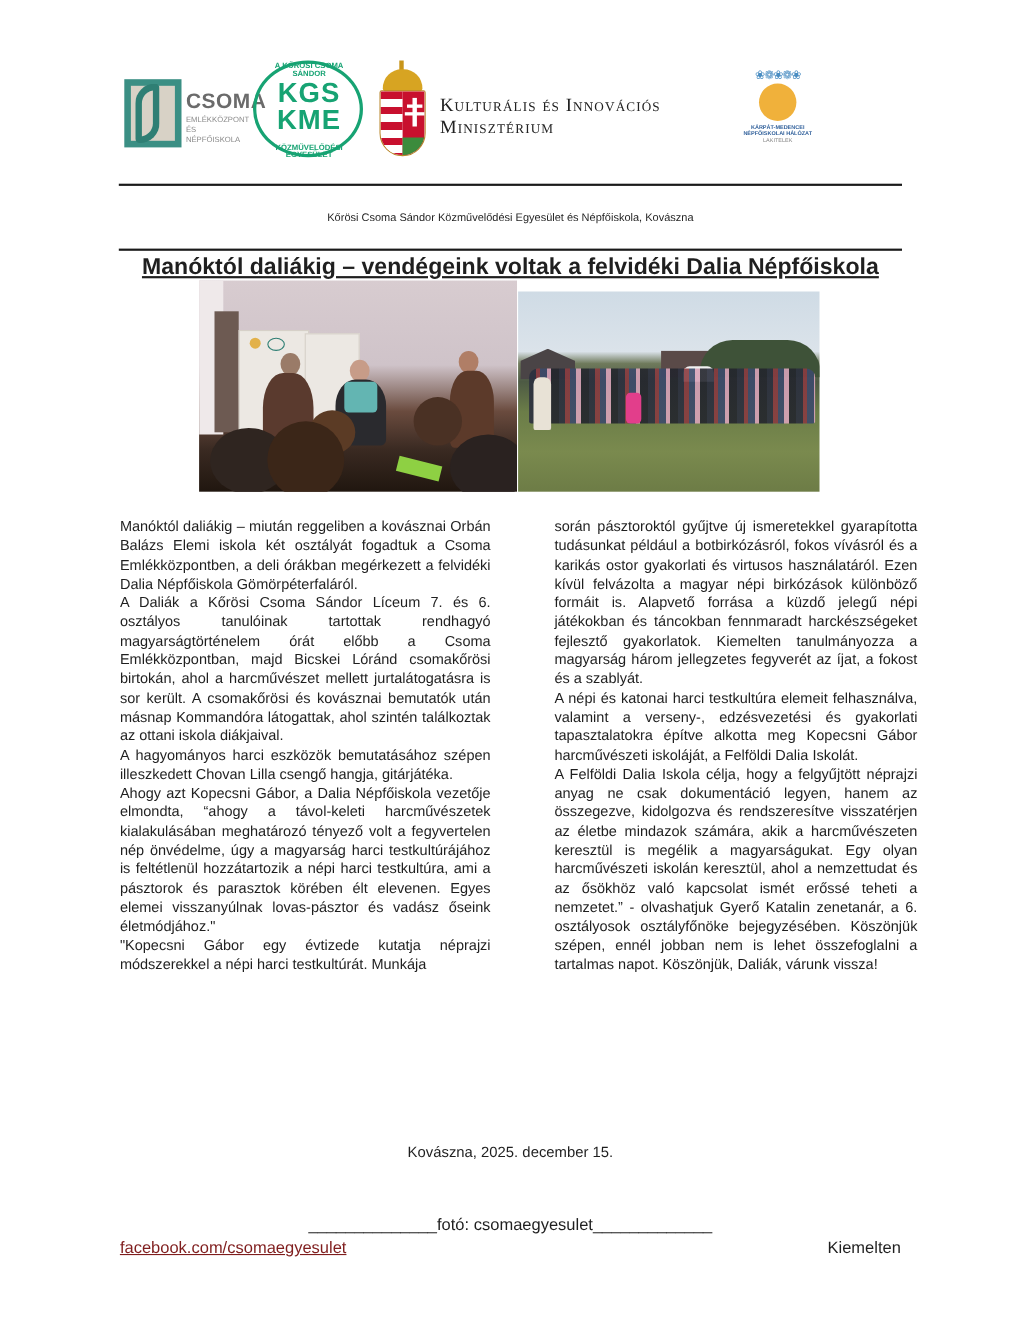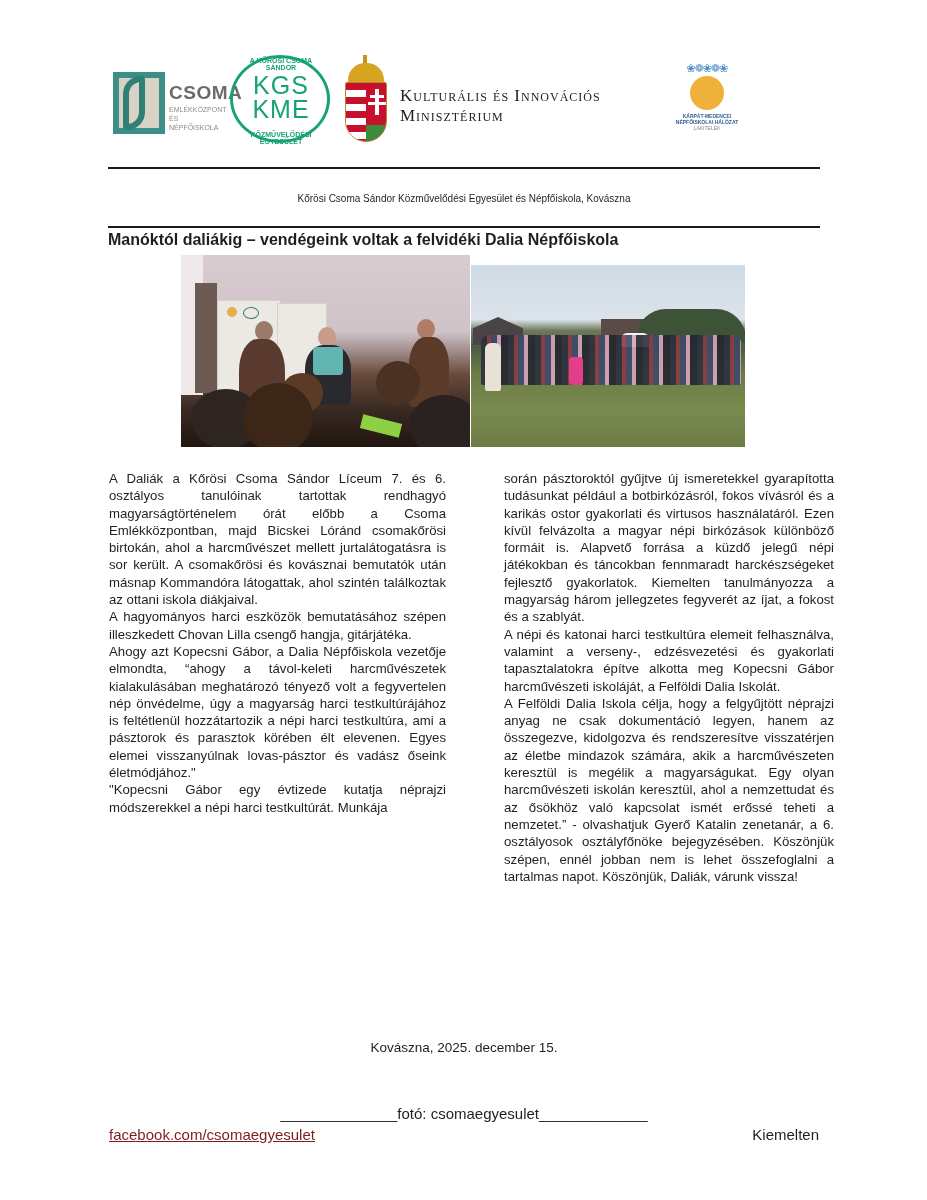--- a/index.html
+++ b/index.html
@@ -9,21 +9,21 @@
   
   .logo-csoma { left:113px; top:72px; width:110px; height:62px;padding-left:12px; }
   .csoma-mark { position:absolute; left:0; top:0; width:52px; height:62px; background:#3b8f84; }
   .csoma-mark .inner { position:absolute; left:6px; top:6px; width:40px; height:50px; background:#d8d2c6; }
   .csoma-mark .s { position:absolute; left:10px; top:4px; width:22px; height:54px; border:6px solid #2f7f74; border-radius:18px 4px 18px 4px; box-sizing:border-box; }
   .csoma-word { position:absolute; left:56px; top:10px; font-size:19px; font-weight:bold; color:#6b6b6b; letter-spacing:0.5px; }
   .csoma-sub { position:absolute; left:56px; top:33px; font-size:7px; color:#8b8b8b; line-height:9px; }
 
   .logo-kgs { left:230px; top:55px; width:102px; height:90px; }
   .kgs-ring { position:absolute; left:0; top:0; width:100px; height:88px; border-radius:50%; border:3px solid #17a373; box-sizing:border-box; }
-  .kgs-text { position:absolute; left:18px; top:18px; width:66px; text-align:center; font-size:25px; font-weight:normal; line-height:24px; color:#17a373; letter-spacing:1px; }
+  .kgs-text { position:absolute; left:18px; top:18px; width:66px; text-align:center; font-size:25px; font-weight:bold; line-height:24px; color:#17a373; letter-spacing:1px; }
   .kgs-arc { position:absolute; left:4px; top:2px; width:94px; text-align:center; font-size:7px; font-weight:bold; color:#17a373; }
   .kgs-arc2 { position:absolute; left:4px; top:76px; width:94px; text-align:center; font-size:7px; font-weight:bold; color:#17a373; }
 
   .logo-coat { left:343px; top:55px; width:45px; height:90px; }
   .crown { position:absolute; left:5px; top:8px; width:36px; height:20px; background:#d7a422; border-radius:18px 18px 3px 3px; }
   .cross-top { position:absolute; left:20px; top:0; width:4px; height:10px; background:#c8951a; }
   .shield { position:absolute; left:2px; top:27px; width:42px; height:60px; border-radius:2px 2px 21px 21px; overflow:hidden; border:1px solid #b8862a; box-sizing:border-box; }
   .shield .left { position:absolute; left:0; top:0; width:50%; height:100%; background:repeating-linear-gradient(#c8102e 0 7px,#ffffff 7px 14px); }
   .shield .right { position:absolute; right:0; top:0; width:50%; height:100%; background:#c8102e; }
   .shield .dcross-v { position:absolute; left:29px; top:6px; width:4px; height:26px; background:#fff; }
@@ -34,21 +34,21 @@
   .ministry { left:400px; top:86px; font-family:"Liberation Serif", "DejaVu Serif", serif; font-size:17px; line-height:20px; color:#222; letter-spacing:1px; font-variant:small-caps; }
 
   .logo-karpat { left:668px; top:62px; width:78px; height:80px; text-align:center; }
   .karpat-swirl { position:absolute; left:10px; top:0; width:58px; height:14px; color:#4a8dc2; font-size:11px; letter-spacing:-1px; }
   .karpat-sun { position:absolute; left:22px; top:14px; width:34px; height:34px; border-radius:50%; background:#f0b13b; }
   .karpat-t1 { position:absolute; left:0; top:51px; width:78px; font-size:5px; font-weight:bold; color:#2f5f9a; line-height:6px; }
 
   .rule { left:108px; width:712px; height:2px; background:#1a1a1a; }
 
   .org { left:108px; top:193px; width:712px; text-align:center; font-size:10px; font-weight:normal; color:#1f1f1f; }
-  .title { left:108px; top:231px; width:712px; text-align:left; font-size:16px; font-weight:bold; color:#1f1f1f; }
+  .title { left:108px; top:231px; width:712px; text-align:center; font-size:21px; font-weight:bold; color:#1f1f1f;text-decoration:underline; }
 
   .photo1 { left:181px; top:255px; width:289px; height:192px; overflow:hidden;
     background:linear-gradient(180deg,#d8ccd0 0%,#cfc3c9 40%,#6a4b3e 62%,#3a2a22 80%,#20160f 100%); }
   .photo2 { left:471px; top:265px; width:274px; height:182px; overflow:hidden;
     background:linear-gradient(180deg,#cfdbe5 0%,#dbe3ea 30%,#6f7a5c 36%,#4d5a44 45%,#6b7d48 60%,#7a8a4e 80%,#6d7c46 100%); }
   .p-banner { position:absolute; background:#ece8e3; border:1px solid #d6d0c8; }
   .p-person { position:absolute; border-radius:40% 40% 10% 10%; }
   .p-head { position:absolute; border-radius:50%; }
   .crowd { position:absolute; left:10px; top:70px; width:260px; height:50px;
     background:repeating-linear-gradient(90deg,#2b2f3e 0 6px,#8a3b40 6px 10px,#3c4a6b 10px 16px,#d9a3b9 16px 20px,#23252d 20px 27px); border-radius:8px 8px 2px 2px; opacity:0.9; }
@@ -145,20 +145,21 @@
   <div class="house" style="left:2px;top:52px;width:50px;height:28px;clip-path:polygon(0 40%,50% 0,100% 40%,100% 100%,0 100%);"></div>
   <div class="house" style="left:130px;top:54px;width:48px;height:24px;background:#5a4a48;"></div>
   <div style="position:absolute;left:165px;top:44px;width:110px;height:34px;background:#3e5238;border-radius:30px 30px 0 0;"></div>
   <div style="position:absolute;left:150px;top:68px;width:28px;height:14px;background:#f1f1f1;border-radius:6px 6px 0 0;"></div>
   <div class="crowd"></div>
   <div style="position:absolute;left:14px;top:78px;width:16px;height:48px;background:#e8e2d6;border-radius:6px 6px 2px 2px;"></div>
   <div style="position:absolute;left:98px;top:92px;width:14px;height:28px;background:#e23e8b;border-radius:4px;"></div>
 </div>
 
 <div class="abs col col-left">
+  <p>Manóktól daliákig – miután reggeliben a kovásznai Orbán Balázs Elemi iskola két osztályát fogadtuk a Csoma Emlékközpontben, a deli órákban megérkezett a felvidéki Dalia Népfőiskola Gömörpéterfaláról.</p>
   <p>A Daliák a Kőrösi Csoma Sándor Líceum 7. és 6. osztályos tanulóinak tartottak rendhagyó magyarságtörténelem órát előbb a Csoma Emlékközpontban, majd Bicskei Lóránd csomakőrösi birtokán, ahol a harcművészet mellett jurtalátogatásra is sor került. A csomakőrösi és kovásznai bemutatók után másnap Kommandóra látogattak, ahol szintén találkoztak az ottani iskola diákjaival.</p>
   <p>A hagyományos harci eszközök bemutatásához szépen illeszkedett Chovan Lilla csengő hangja, gitárjátéka.</p>
   <p>Ahogy azt Kopecsni Gábor, a Dalia Népfőiskola vezetője elmondta, “ahogy a távol-keleti harcművészetek kialakulásában meghatározó tényező volt a fegyvertelen nép önvédelme, úgy a magyarság harci testkultúrájához is feltétlenül hozzátartozik a népi harci testkultúra, ami a pásztorok és parasztok körében élt elevenen. Egyes elemei visszanyúlnak lovas-pásztor és vadász őseink életmódjához."</p>
   <p>"Kopecsni Gábor egy évtizede kutatja néprajzi módszerekkel a népi harci testkultúrát. Munkája</p>
 </div>
 
 <div class="abs col col-right">
   <p>során pásztoroktól gyűjtve új ismeretekkel gyarapította tudásunkat például a botbirkózásról, fokos vívásról és a karikás ostor gyakorlati és virtusos használatáról. Ezen kívül felvázolta a magyar népi birkózások különböző formáit is. Alapvető forrása a küzdő jelegű népi játékokban és táncokban fennmaradt harckészségeket fejlesztő gyakorlatok. Kiemelten tanulmányozza a magyarság három jellegzetes fegyverét az íjat, a fokost és a szablyát.</p>
   <p>A népi és katonai harci testkultúra elemeit felhasználva, valamint a verseny-, edzésvezetési és gyakorlati tapasztalatokra építve alkotta meg Kopecsni Gábor harcművészeti iskoláját, a Felföldi Dalia Iskolát.</p>
   <p>A Felföldi Dalia Iskola célja, hogy a felgyűjtött néprajzi anyag ne csak dokumentáció legyen, hanem az összegezve, kidolgozva és rendszeresítve visszatérjen az életbe mindazok számára, akik a harcművészeten keresztül is megélik a magyarságukat. Egy olyan harcművészeti iskolán keresztül, ahol a nemzettudat és az ősökhöz való kapcsolat ismét erőssé teheti a nemzetet.” - olvashatjuk Gyerő Katalin zenetanár, a 6. osztályosok osztályfőnöke bejegyzésében. Köszönjük szépen, ennél jobban nem is lehet összefoglalni a tartalmas napot. Köszönjük, Daliák, várunk vissza!</p>

